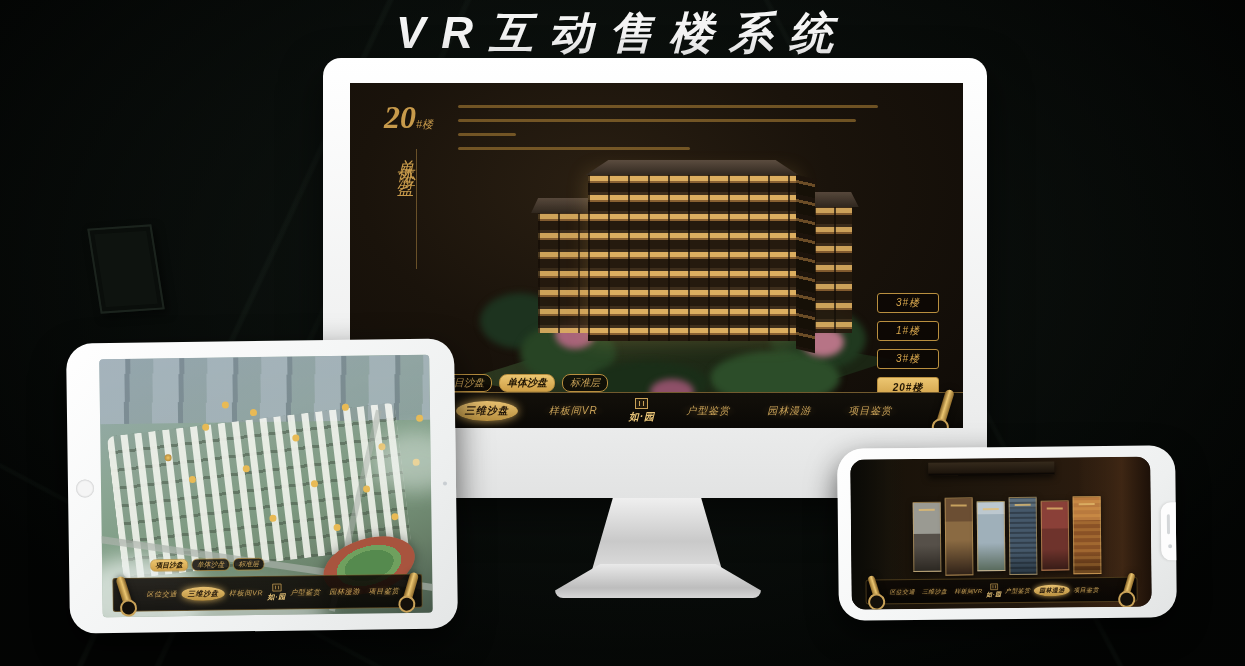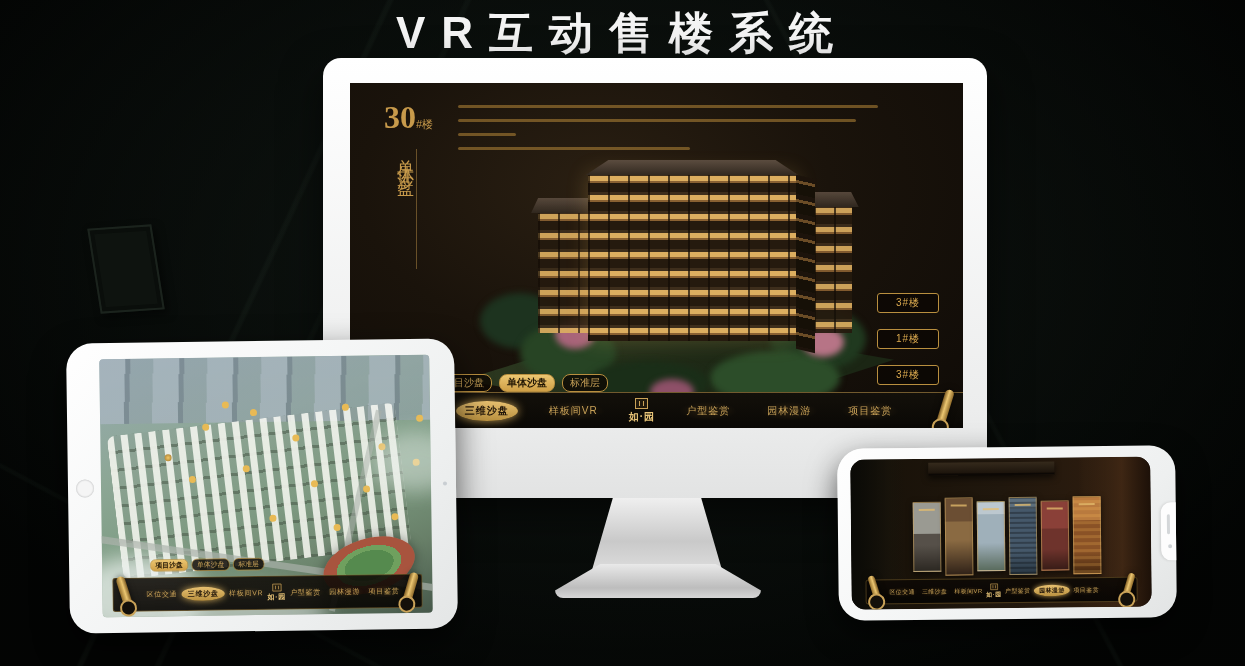--- a/index.html
+++ b/index.html
@@ -1,20 +1,21 @@
 <!DOCTYPE html>
 <html><head>
 <meta charset="utf-8">
 <style>
   * { margin:0; padding:0; box-sizing:border-box; }
   body { background:#000; font-family:"Liberation Sans","DejaVu Sans",sans-serif; }
   .stage{ position:relative; width:1245px; height:666px; margin:0 auto; overflow:hidden;
     background:
       radial-gradient(ellipse at 50% 40%, rgba(30,40,34,.35), rgba(0,0,0,.75) 85%),
       linear-gradient(140deg,#0d1410 0%,#0a0f0c 45%,#0b110d 100%);
+    font-style: italic;
   }
   
   .bg-lines{ position:absolute; inset:0; opacity:.5; pointer-events:none;
     background:
       linear-gradient(115deg, transparent 24.8%, rgba(60,80,66,.22) 25%, rgba(60,80,66,.22) 25.2%, transparent 25.4%),
       linear-gradient(115deg, transparent 29.8%, rgba(60,80,66,.18) 30%, rgba(60,80,66,.18) 30.2%, transparent 30.4%),
       linear-gradient(62deg, transparent 69.8%, rgba(60,80,66,.2) 70%, rgba(60,80,66,.2) 70.15%, transparent 70.35%),
       linear-gradient(28deg, transparent 14.8%, rgba(60,80,66,.16) 15%, rgba(60,80,66,.16) 15.2%, transparent 15.4%);
   }
   .bg-plaque{ position:absolute; left:94px; top:226px; width:64px; height:86px;
@@ -80,21 +81,21 @@
   .bldg::before{ content:""; position:absolute; left:-9px; right:-9px; top:-13px; height:15px;
     background:linear-gradient(#5b4c3f,#322920); clip-path:polygon(3% 100%, 13% 0, 87% 0, 97% 100%); }
   .bldg-main{ left:238px; top:90px; width:208px; height:168px; box-shadow:0 0 20px rgba(240,190,100,.22); }
   .bldg-main::after{ content:""; position:absolute; right:-19px; top:4px; bottom:-10px; width:19px;
     transform:skewY(14deg);
     background:repeating-linear-gradient(180deg,#1c130b 0 5px,#6b4c26 5px 8px,#161007 8px 19px); }
   .bldg-l{ left:188px; top:128px; width:52px; height:122px; opacity:.92; }
   .bldg-r{ left:444px; top:122px; width:58px; height:128px; opacity:.92; }
   .blob{ position:absolute; border-radius:50%; filter:blur(3px); }
   
-  .floor-btns{ position:absolute; left:527px; top:210px; width:62px; display:flex; flex-direction:column; gap:16px; }
+  .floor-btns{ position:absolute; left:527px; top:210px; width:62px; display:flex; flex-direction:column; gap:8px; }
   .fbtn{ border:1px solid #b98f3f; border-radius:3px; background:rgba(12,8,4,.9); color:#d9a84e;
     font-size:10px; text-align:center; padding:2px 0; letter-spacing:1px; }
   .fbtn.sel{ background:linear-gradient(#ecc671,#cf9f46); color:#241805; font-weight:bold; padding:3px 0; }
   .m-tabs{ position:absolute; left:86px; top:291px; display:flex; gap:7px; }
   .m-nav{ left:0; right:0; bottom:0; height:36px; padding:0 52px 0 12px; }
   .m-nav .scroll{ right:14px; top:-4px; }
   
   .tablet{ position:absolute; left:68px; top:341px; width:388px; height:290px; z-index:3;
     background:linear-gradient(135deg,#ffffff,#eef0f0 70%,#e4e6e6); border-radius:26px;
     transform:rotate(-0.8deg); box-shadow:0 14px 34px rgba(0,0,0,.65); }
@@ -176,21 +177,21 @@
   <div class="bg-plaque"></div>
 
   <div class="title">VR互动售楼系统</div>
 
   <div class="monitor">
     <div class="m-stand-neck"></div>
     <div class="m-stand-base"></div>
     <div class="m-screen">
 
       <div class="floor-head">
-        <span class="floor-num">30</span><span class="floor-suffix">#楼</span>
+        <span class="floor-num">20</span><span class="floor-suffix">#楼</span>
       </div>
       <div class="floor-sub">单体沙盘</div>
       <div class="floor-rule"></div>
 
       <div class="desc">
         <div style="width:420px"></div>
           <div style="width:398px"></div>
           <div style="width:58px"></div>
           <div style="width:232px"></div>
       </div>

